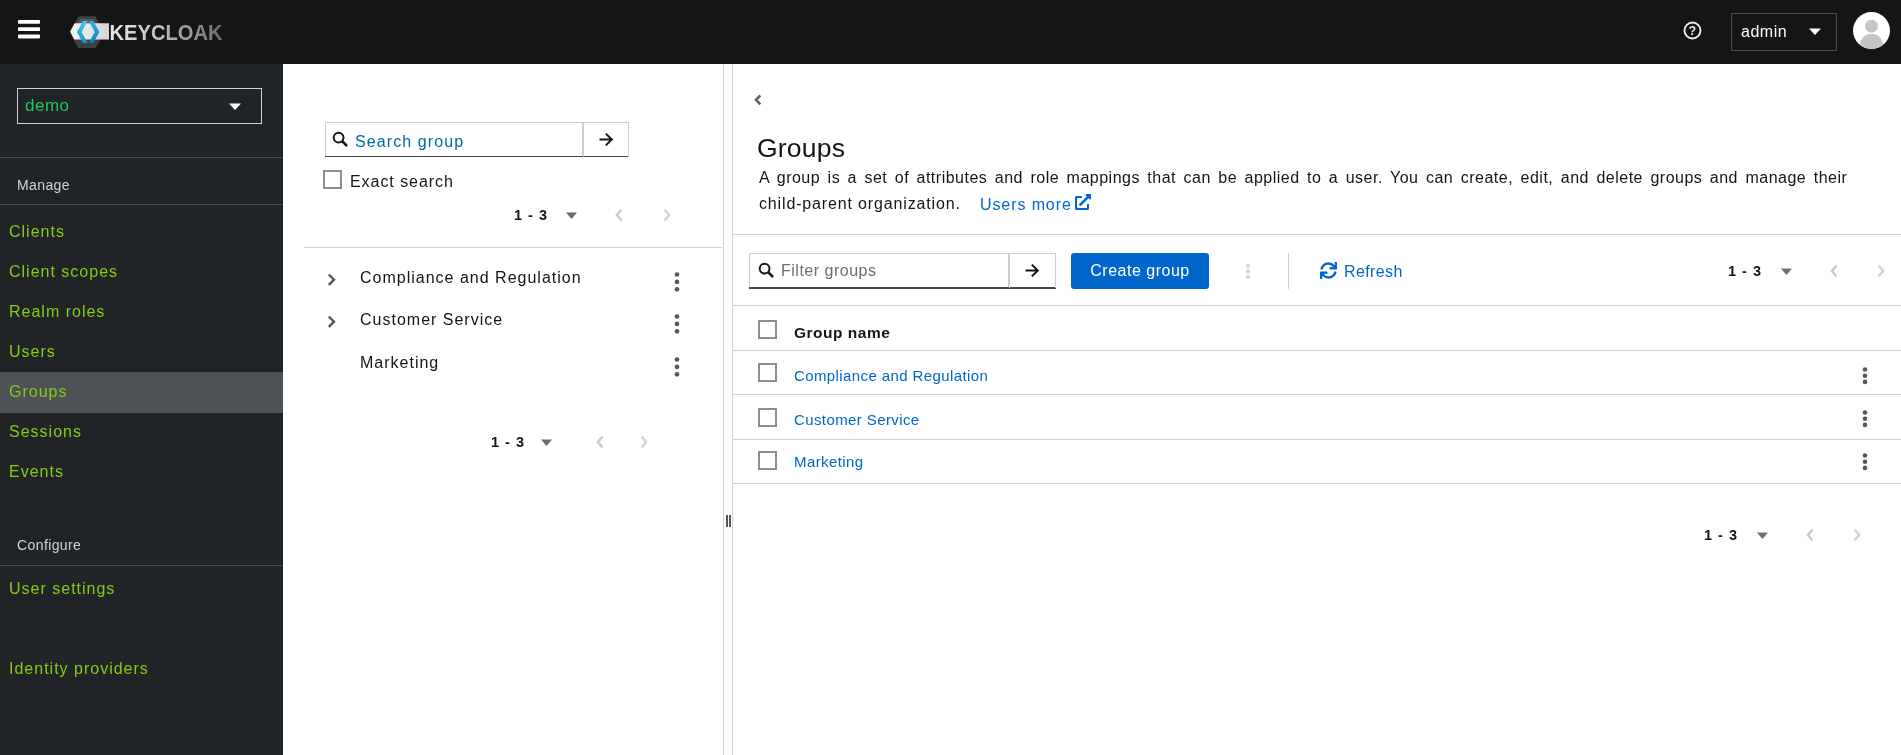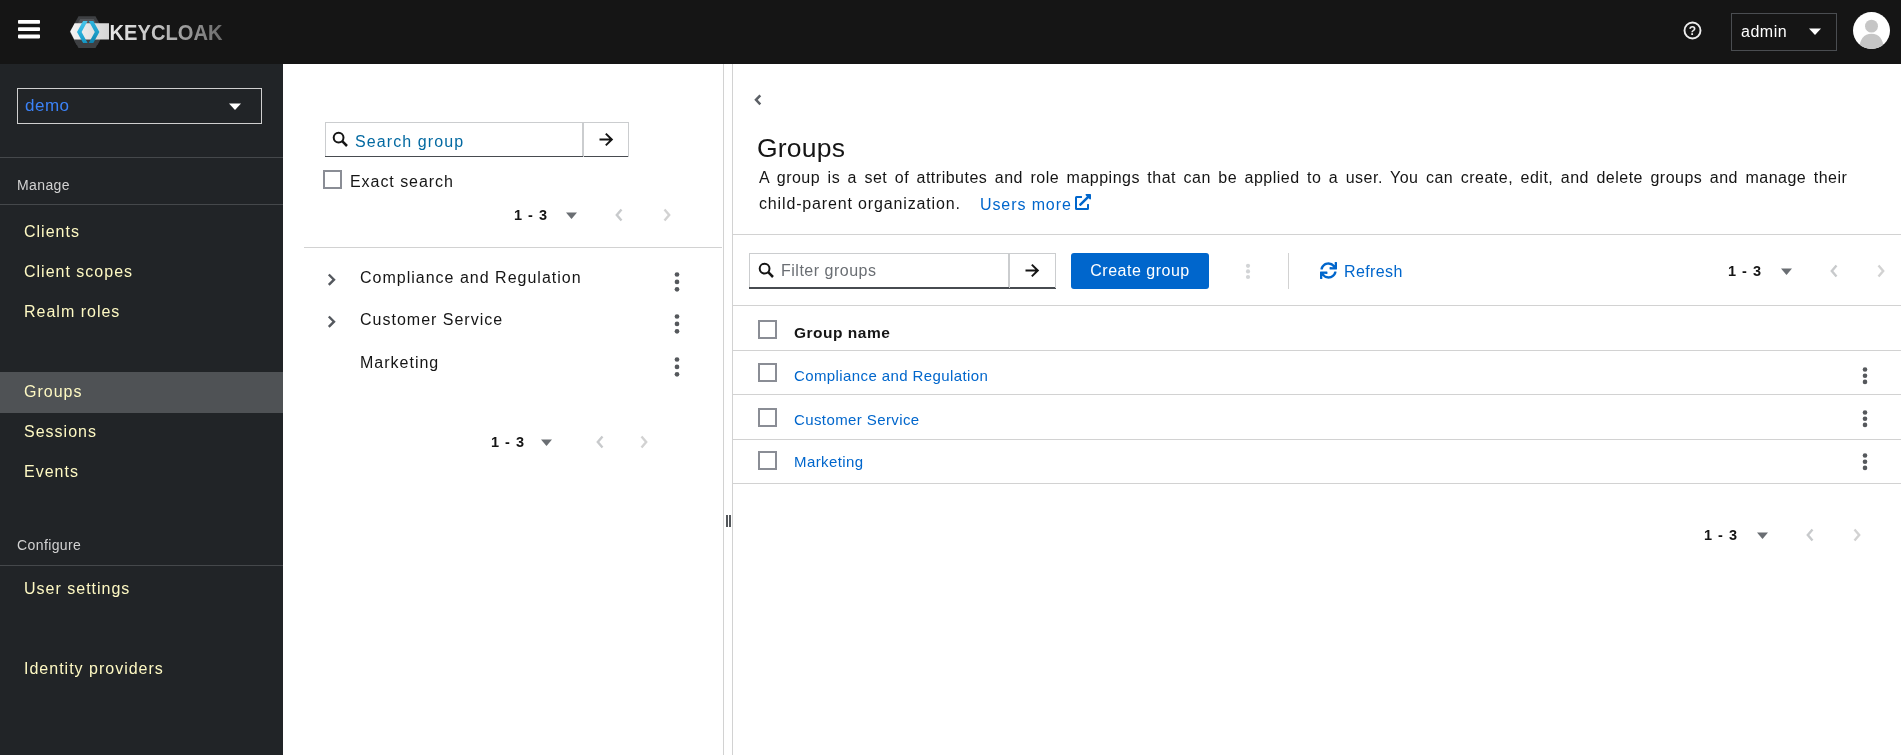--- a/index.html
+++ b/index.html
@@ -5,21 +5,21 @@
   * { margin:0; padding:0; box-sizing:border-box; }
   html,body { width:1901px; height:755px; overflow:hidden; background:#fff;
     font-family:"Liberation Sans", sans-serif; }
   #app { position:relative; width:1901px; height:755px; }
   .abs { position:absolute; }
   
   #mast { position:absolute; left:0; top:0; width:1901px; height:64px; background:#151515;text-align:center; }
   
   #side { position:absolute; left:0; top:64px; width:283px; height:691px; background:#212427; }
   .navitem { position:absolute; left:0; width:283px; height:40px; line-height:40px;
-    color:#fef9c3; font-size:16px; letter-spacing:1.0px; padding-left:24px; }
+    color:#84cc16; font-size:16px; letter-spacing:1.0px; padding-left:9px; }
   .navtitle { position:absolute; left:17px; font-size:14px; color:#d2d2d2; letter-spacing:0.4px; }
   .sdiv { position:absolute; left:0; width:283px; height:1px; background:#45484b; }
   
   .cbx { position:absolute; width:19px; height:19px; border:2px solid #8a8d95; background:#fff; }
   .hline { position:absolute; height:1px; background:#d2d2d2; }
   .vline { position:absolute; width:1px; background:#d2d2d2; }
   .pgtxt { position:absolute; font-size:14.5px; font-weight:bold; color:#151515; letter-spacing:1px; }
   .link { color:#0066cc; text-decoration:none; }
   .ph { color:#6a6e73; }
 </style>
@@ -86,30 +86,31 @@
       <circle cx="17.5" cy="17.5" r="17.5" fill="#fff"></circle>
       <g clip-path="url(#avc)" fill="#c6c6c6">
         <circle cx="17.5" cy="13.4" r="6.1"></circle>
         <path d="M17.5 20.5c-7.2 0-11.4 5.2-11.4 14.5h22.8c0-9.3-4.2-14.5-11.4-14.5z"></path>
       </g>
     </svg>
   </div>
 
   <div id="side">
     <div class="abs" style="left:17px;top:24px;width:245px;height:36px;border:1px solid #cfcfcf"></div>
-    <div class="abs" style="left:25px;top:24px;height:36px;line-height:36px;font-size:17px;color:#3b82f6;letter-spacing:0.5px">demo</div>
+    <div class="abs" style="left:25px;top:24px;height:36px;line-height:36px;font-size:17px;color:#22c55e;letter-spacing:0.5px">demo</div>
     <svg class="abs" style="left:229px;top:39px" width="12" height="7">
         <path d="M0 .5h12L6 7z" fill="#fff"></path>
       </svg>
     <div class="sdiv" style="top:93px"></div>
     <div class="navtitle" style="top:113px">Manage</div>
     <div class="sdiv" style="top:140px"></div>
     <div class="navitem" style="top:148px">Clients</div>
     <div class="navitem" style="top:188px">Client scopes</div>
     <div class="navitem" style="top:228px">Realm roles</div>
+    <div class="navitem" style="top:268px">Users</div>
     <div class="navitem" style="top:308px;background:#4f5255;height:40.5px;line-height:40.5px">Groups</div>
     <div class="navitem" style="top:348px">Sessions</div>
     <div class="navitem" style="top:388px">Events</div>
     <div class="navtitle" style="top:473px">Configure</div>
     <div class="sdiv" style="top:501px"></div>
     <div class="navitem" style="top:505px">User settings</div>
     <div class="navitem" style="top:585px">Identity providers</div>
   </div>
 
   <div id="mid">

